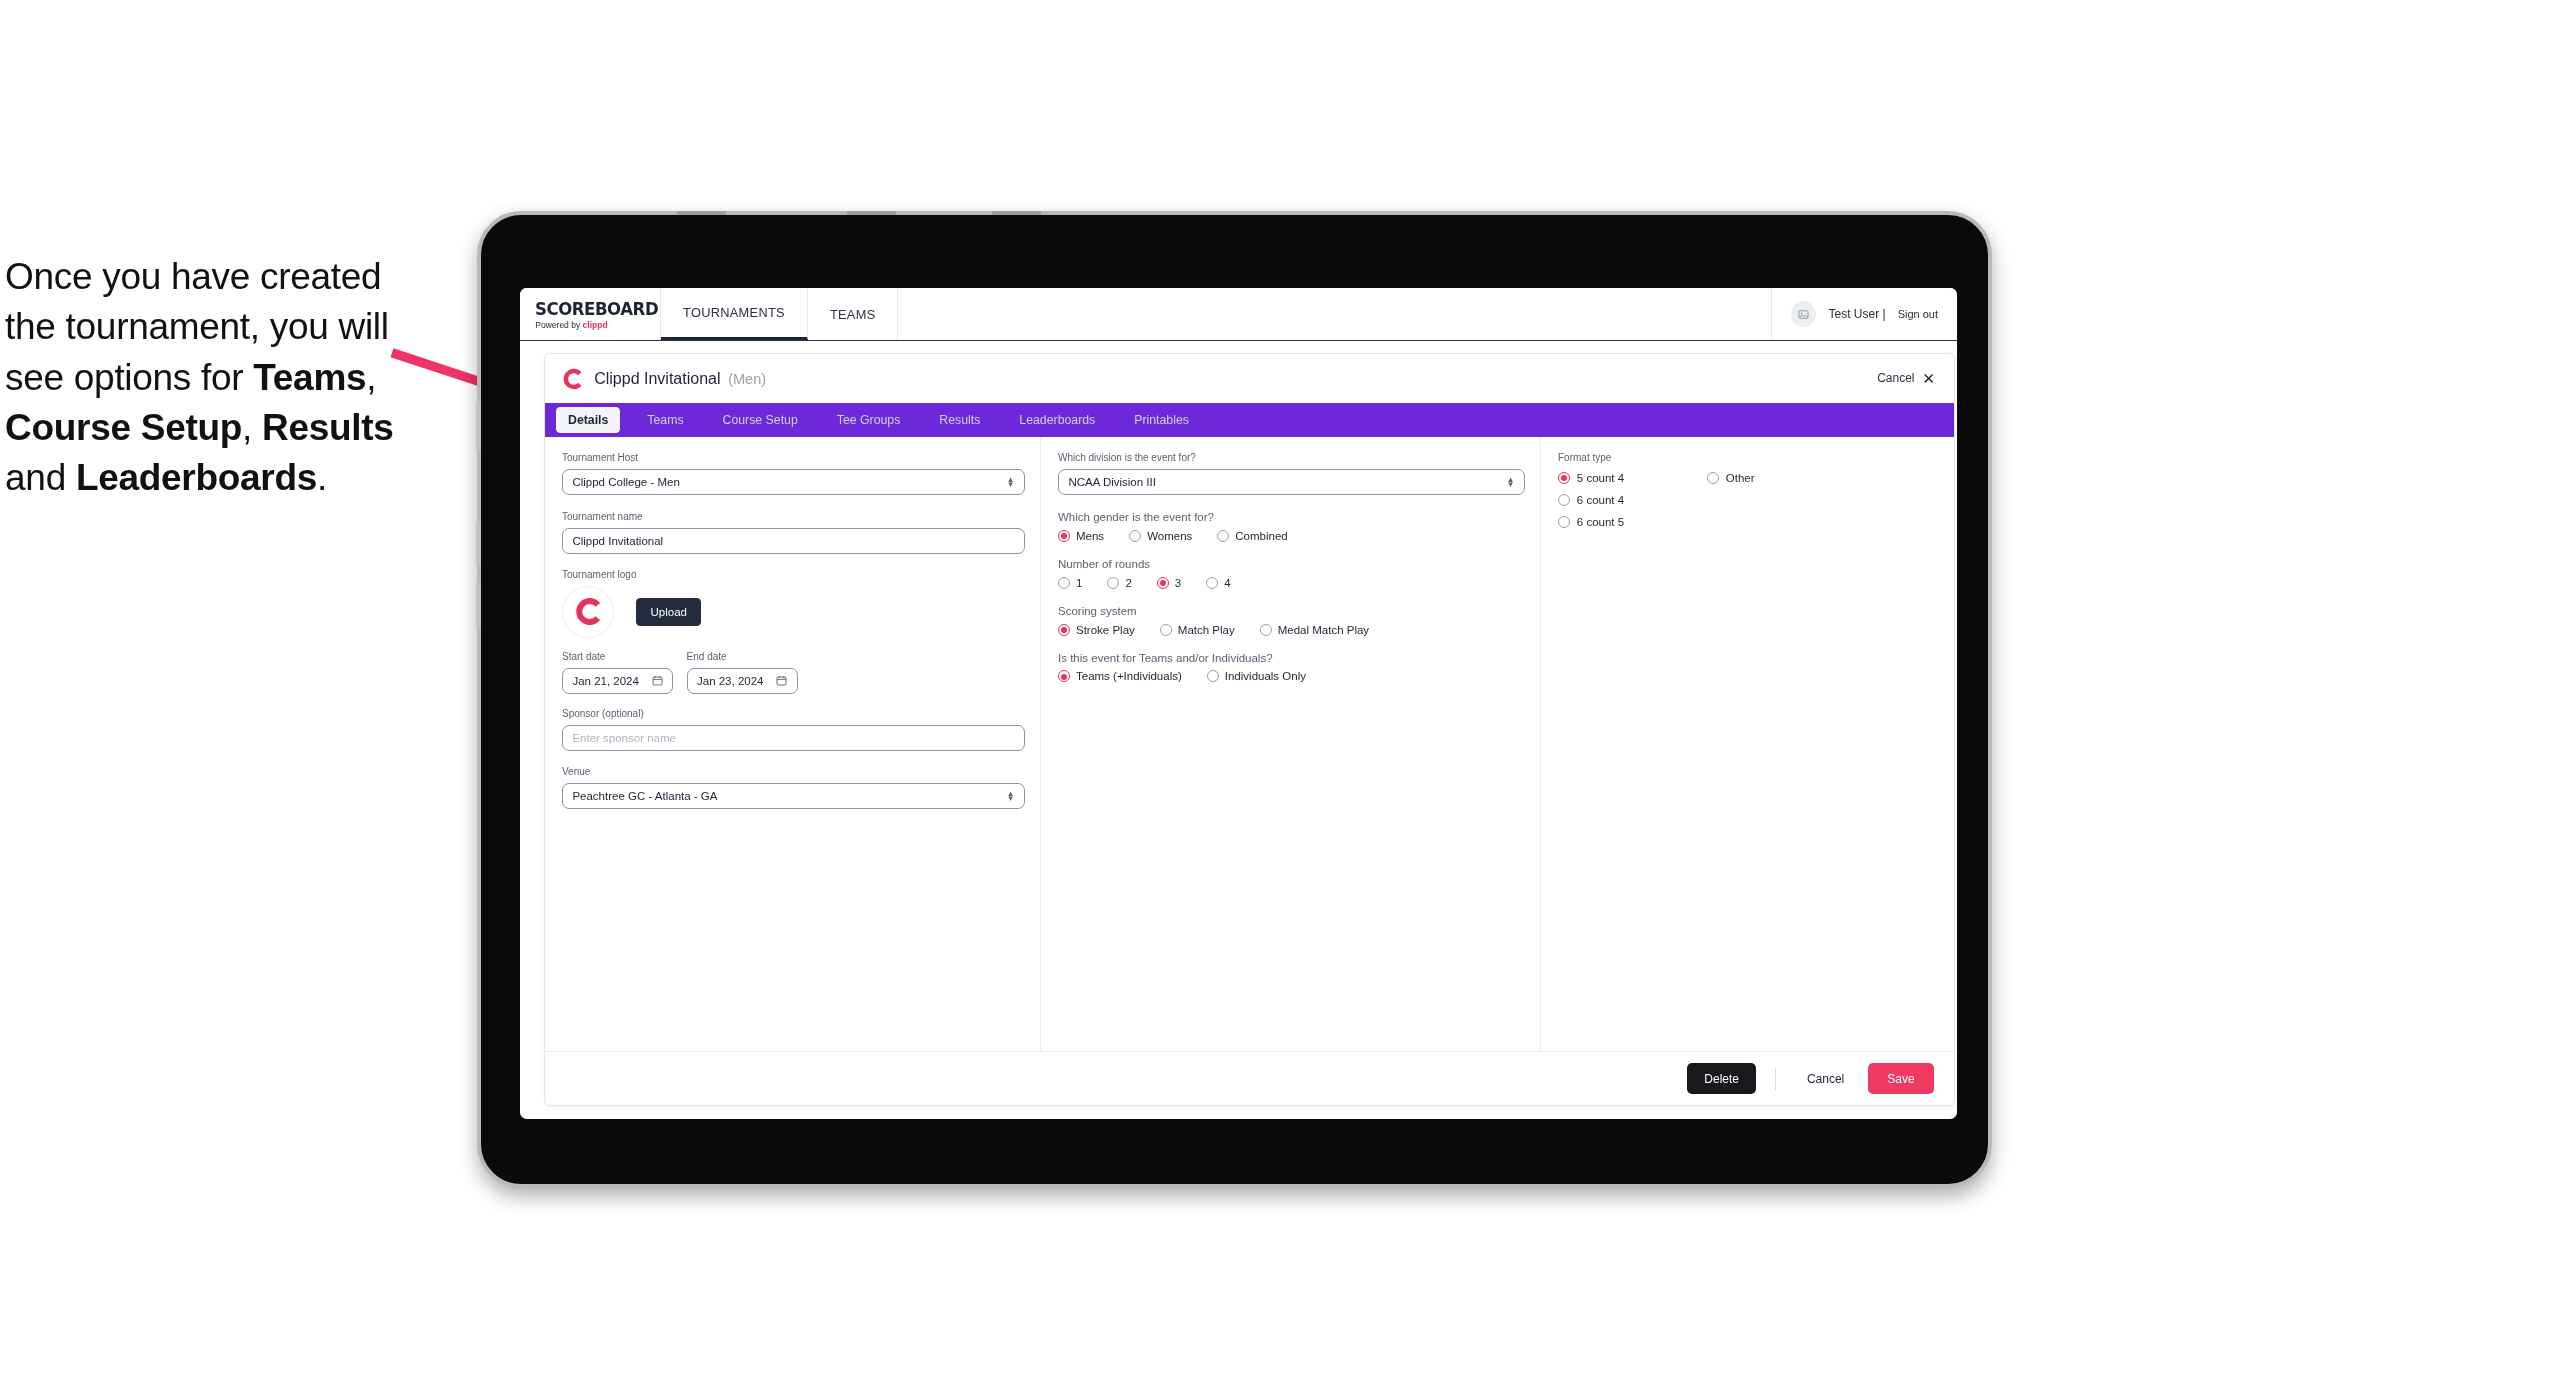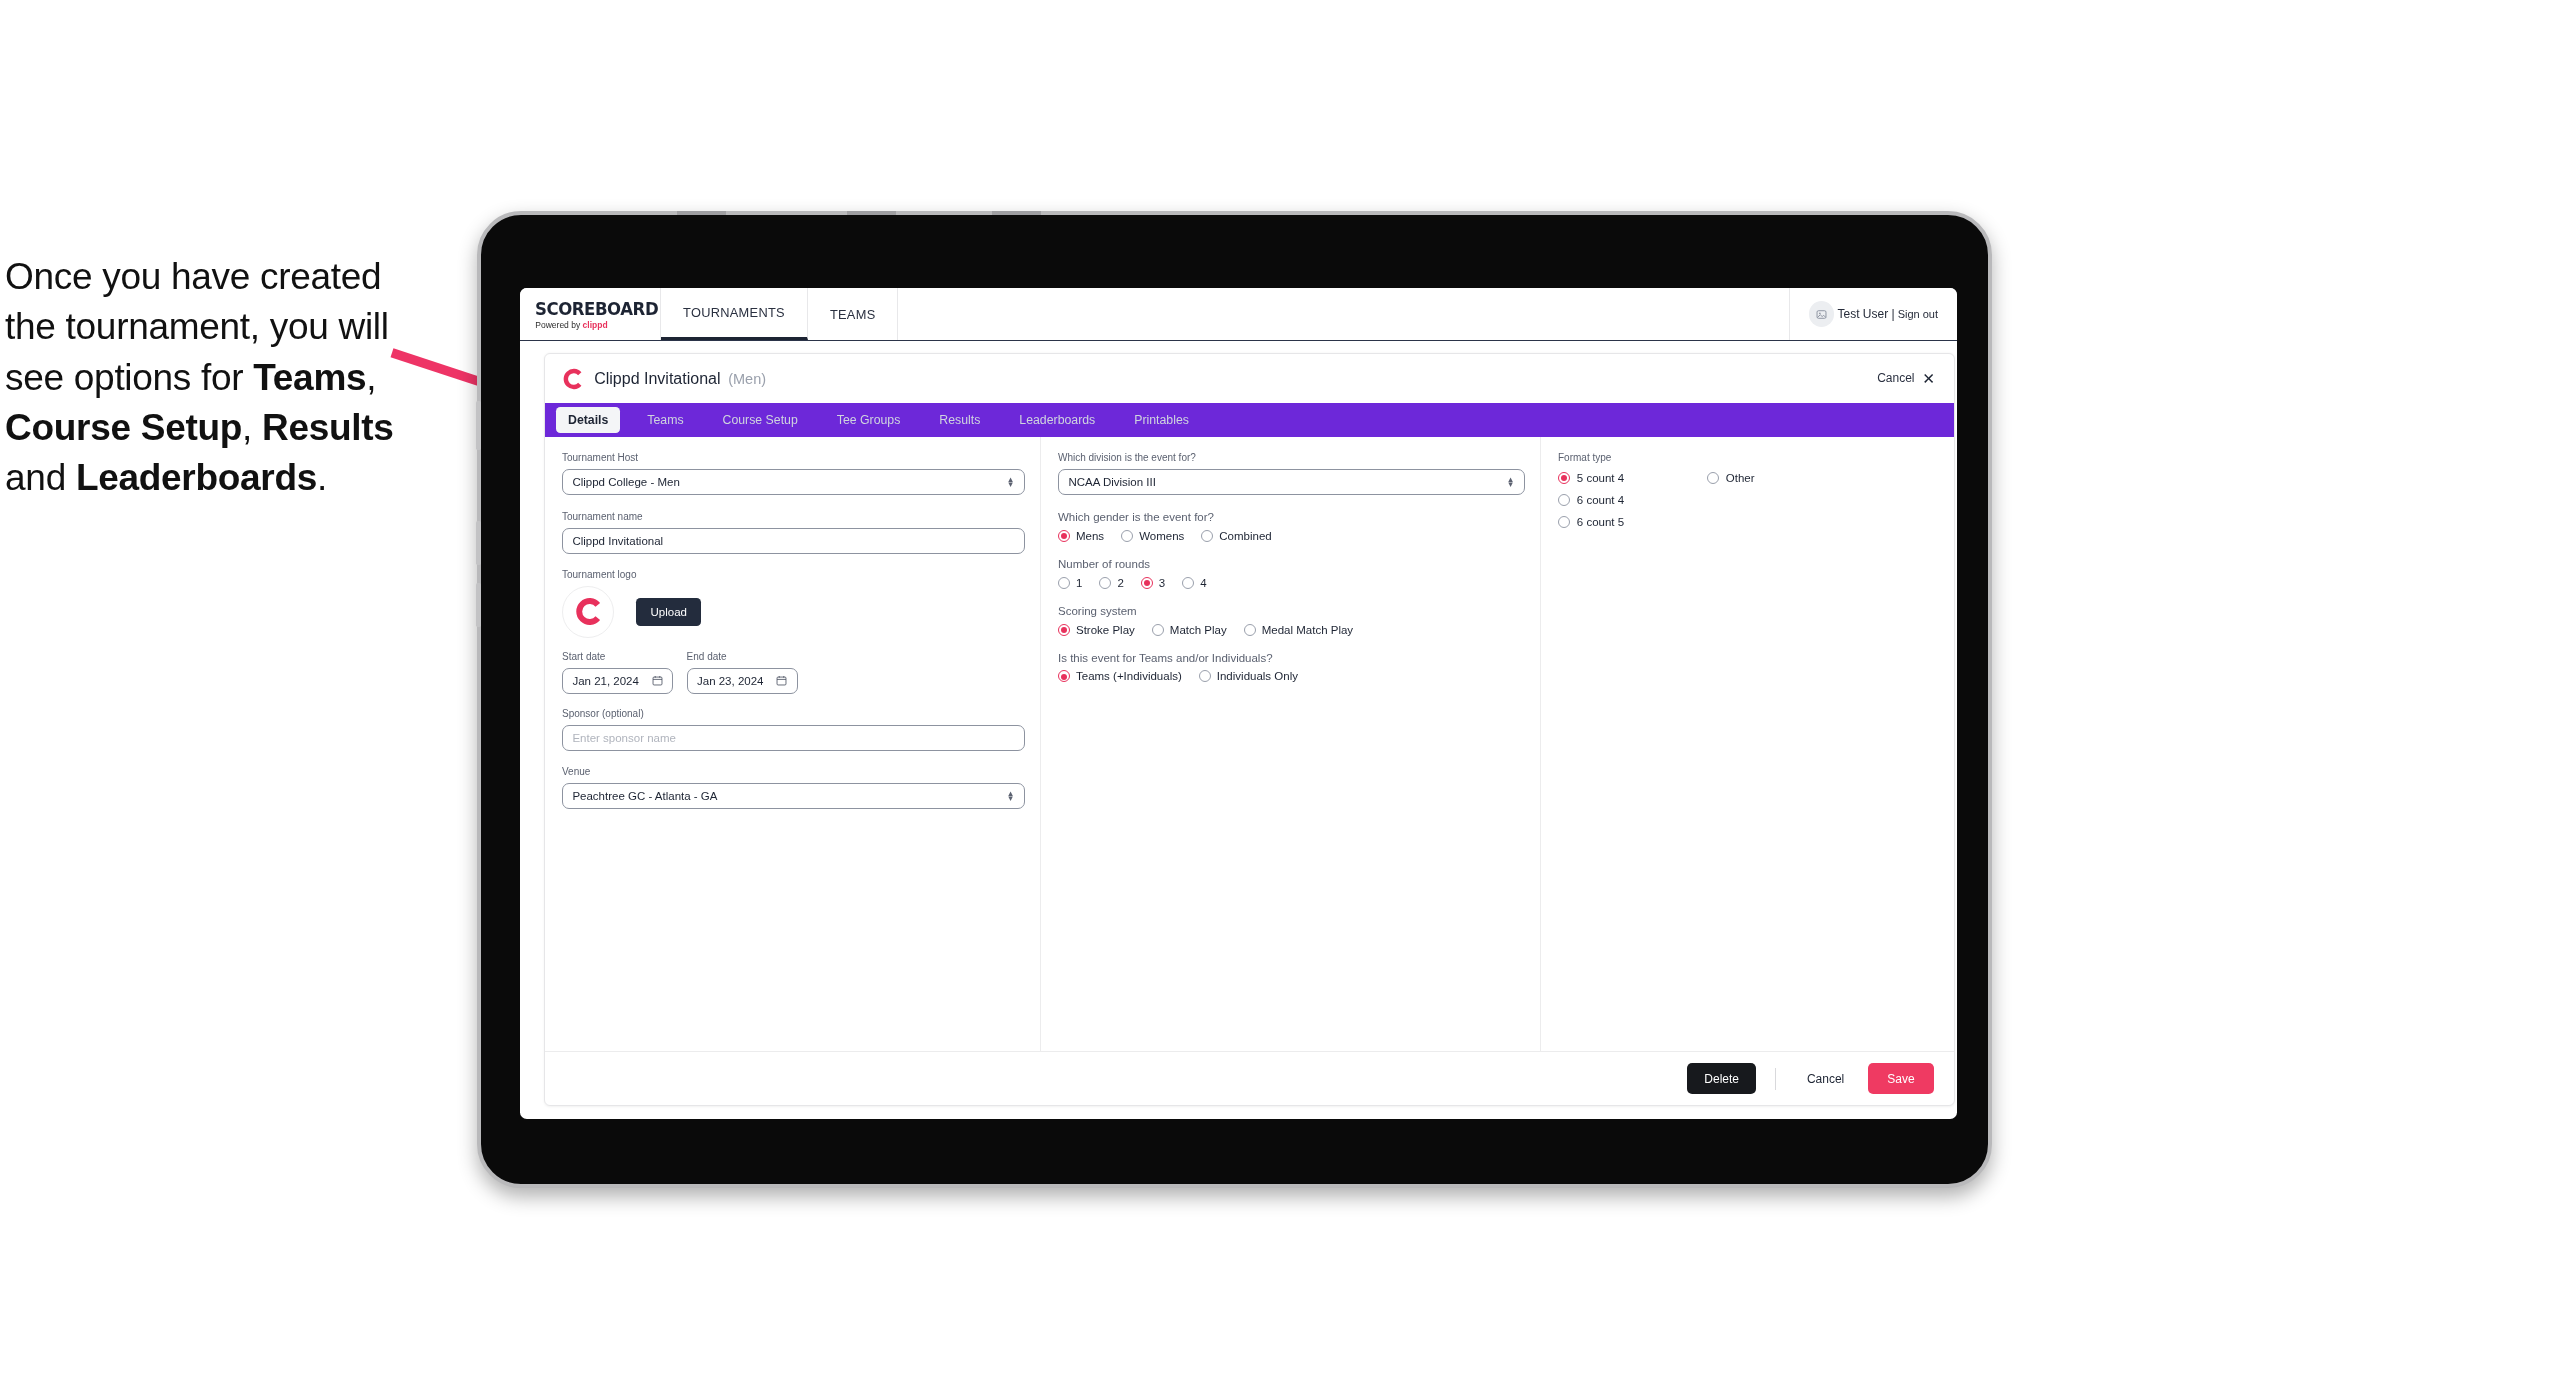--- a/index.html
+++ b/index.html
@@ -65,21 +65,21 @@
 
   .topnav-tab {
     display: flex; align-items: center; padding: 0 22px;
     font-size: 12.8px; color: #2a3040; letter-spacing: 0.3px;
     border-right: 0.9px solid #e8e8ea;
     cursor: pointer;
   }
   .topnav-tab.active { border-bottom: 3.4px solid #1d2433; }
 
   #topbar-spacer { flex: 1; border-right: 0.9px solid #e8e8ea; }
-  #user-area { display: flex; align-items: center; gap: 3px; padding: 0 19px; }
+  #user-area { display: flex; align-items: center; gap: 12px; padding: 0 19px; }
   #avatar {
     width: 25.5px; height: 25.5px; border-radius: 50%; background: #eceef1;
     display: flex; align-items: center; justify-content: center;
     color: #8d93a0; font-size: 11px;
   }
   #user-name { font-size: 12px; color: #262c3a; }
   #signout { font-size: 11px; color: #262c3a; cursor: pointer; }
 
   
   #card {
@@ -143,21 +143,21 @@
   #upload-btn {
     background: #232c3d; color: #ffffff; font-size: 11.5px;
     padding: 7.7px 14.5px; border-radius: 4.3px; cursor: pointer;
   }
 
   #dates-row { display: flex; gap: 13.6px; }
   #dates-row > div { width: 111px; }
   .date-col { width: 111px; }
 
   
-  .radio-row { display: flex; align-items: center; flex-wrap: wrap; gap: 0; }
+  .radio-row { display: flex; align-items: center; flex-wrap: wrap; gap: 8px; }
   .radio-item { display: flex; align-items: center; gap: 6px; margin-right: 17px; cursor: pointer; }
   .radio {
     width: 12px; height: 12px; border-radius: 50%; border: 1.3px solid #9aa0ac;
     flex: none; position: relative; background: #fff;
   }
   .radio.on { border-color: #e8315c; }
   .radio.on::after {
     content: ""; position: absolute; left: 2.1px; top: 2.1px;
     width: 6px; height: 6px; border-radius: 50%; background: #e8315c;
   }

